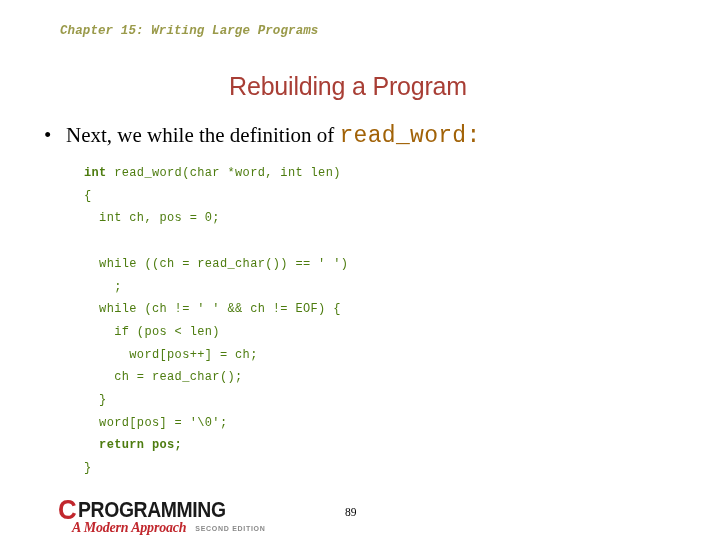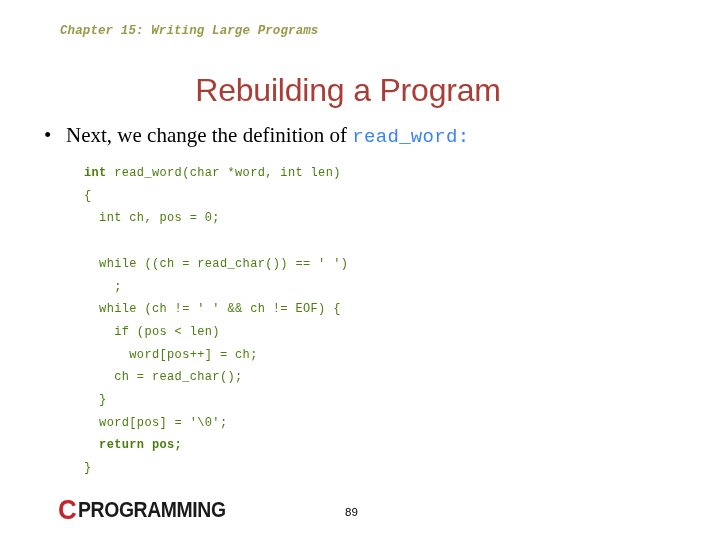--- a/index.html
+++ b/index.html
@@ -30,21 +30,21 @@
   }
 
   
   .slide-title {
     position: absolute;
     left: 0;
     top: 72px;
     width: 696px;
     text-align: center;
     font-family: "Liberation Sans", sans-serif;
-    font-size: 32px;
+    font-size: 25px;
     font-weight: normal;
     color: #a83e35;
     letter-spacing: -0.2px;
   }
 
   
   .bullet-row {
     position: absolute;
     left: 44px;
     top: 124px;
@@ -63,22 +63,22 @@
     text-align: left;
   }
   .bullet-text {
     font-family: "Liberation Serif", serif;
     font-size: 21px;
     color: #000000;
     line-height: 1.1;
   }
   .inline-code {
     font-family: "Liberation Mono", "DejaVu Sans Mono", monospace;
-    font-size: 19px;
-    color: #3b82f6;
+    font-size: 23px;
+    color: #a16207;
     letter-spacing: 0.3px;
   }
 
   
   .code-block {
     position: absolute;
     left: 84px;
     top: 162px;
     font-family: "Liberation Mono", "DejaVu Sans Mono", monospace;
     font-size: 12px;
@@ -166,21 +166,21 @@
     letter-spacing: 0.7px;
     margin-left: 9px;
     position: relative;
     top: -1px;
   }
 
   .page-number {
     position: absolute;
     left: 345px;
     top: 9px;
-    font-family: Liberation Sans, sans-serif;
+    font-family: Liberation Serif, serif;
     font-size: 11.5px;
     color: #000000;
   }
 
   .copyright {
     position: absolute;
     left: 428px;
     top: 6px;
     width: 270px;
     font-family: "Liberation Sans", sans-serif;
@@ -195,30 +195,34 @@
 </style>
 </head>
 <body>
 
 <div class="chapter-header">Chapter 15: Writing Large Programs</div>
 
 <div class="slide-title">Rebuilding a Program</div>
 
 <div class="bullet-row">
   <span class="bullet-marker">•</span>
-  <span class="bullet-text"><span>Next, we change the definition of </span><span class="inline-code">read_word</span><span class="inline-code">:</span></span>
+  <span class="bullet-text"><span>Next, we while the definition of </span><span class="inline-code">read_word</span><span class="inline-code">:</span></span>
 </div>
 
 <div class="code-block" id="code-block"><div class="code-line"><span class="kw">int</span><span> read_word(char *word, int len)</span></div><div class="code-line"><span>{</span></div><div class="code-line"><span>  int ch, pos = 0;</span></div><div class="code-line blank">&nbsp;</div><div class="code-line"><span>  while ((ch = read_char()) == ' ')</span></div><div class="code-line"><span>    ;</span></div><div class="code-line"><span>  while (ch != ' ' &amp;&amp; ch != EOF) {</span></div><div class="code-line"><span>    if (pos &lt; len)</span></div><div class="code-line"><span>      word[pos++] = ch;</span></div><div class="code-line"><span>    ch = read_char();</span></div><div class="code-line"><span>  }</span></div><div class="code-line"><span>  word[pos] = '\0';</span></div><div class="code-line"><span class="kw">  return pos;</span></div><div class="code-line"><span>}</span></div></div>
 
 <div class="footer">
 
   <div class="logo">
     <div class="logo-row-main">
       <span class="logo-c">C</span>
       <span class="logo-programming">PROGRAMMING</span>
     </div>
+    <div class="logo-row-sub">
+      <span class="logo-tagline">A Modern Approach</span>
+      <span class="logo-edition">SECOND EDITION</span>
+    </div>
   </div>
 
   <div class="page-number">89</div>
 
 
 </div>
 
 </body></html>

